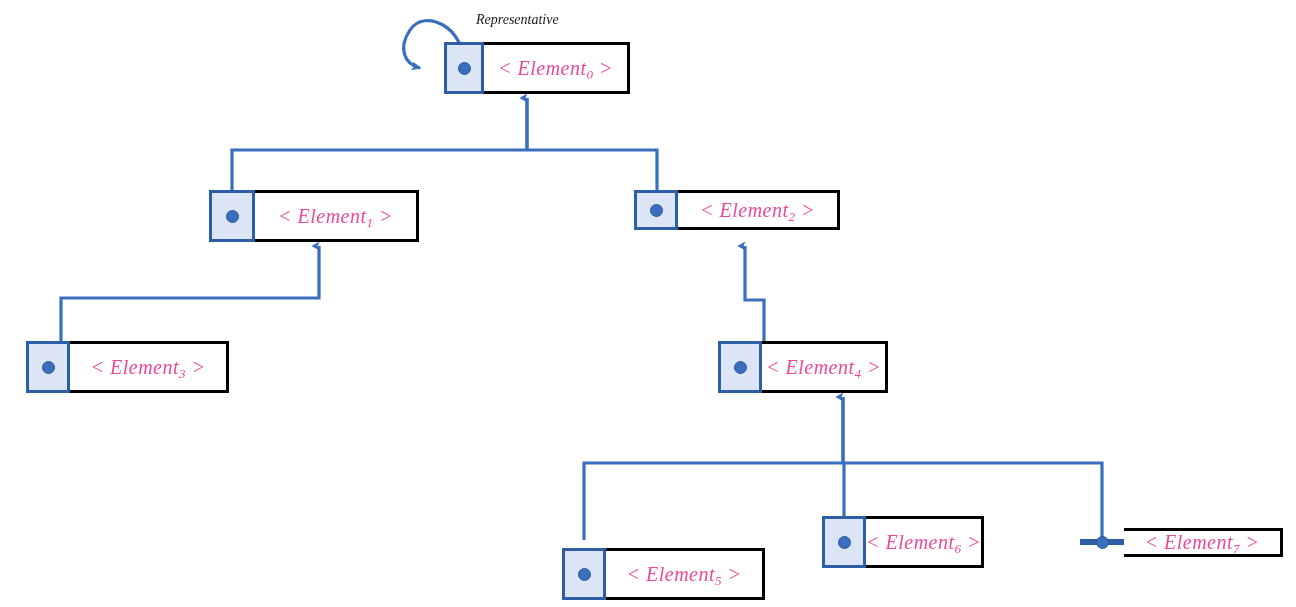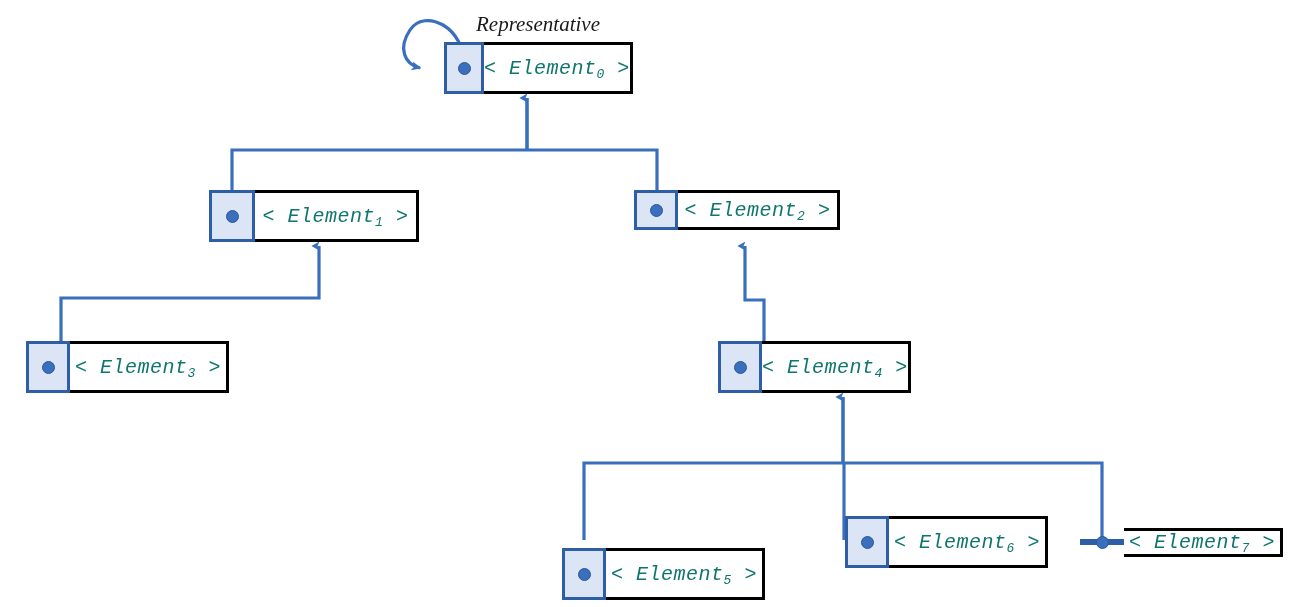--- a/index.html
+++ b/index.html
@@ -55,39 +55,39 @@
     box-sizing: border-box;
     background: #ffffff;
     border: 3px solid #000000;
     border-left: none;
     flex: 1 1 auto;
     display: flex;
     align-items: center;
     justify-content: center;
   }
   .node-label {
-    font-family: Liberation Mono, monospace;
+    font-family: Liberation Serif, serif;
     font-style: italic;
     font-size: 20px;
-    color: #0f766e;
+    color: #ec4899;
     white-space: nowrap;
     letter-spacing: 0.5px;
   }
   .node-label sub {
     font-size: 13px;
     font-style: italic;
     vertical-align: baseline;
     position: relative;
     top: 4px;
   }
   .annotation {
     position: absolute;
     font-family: "Liberation Serif", serif;
     font-style: italic;
-    font-size: 21px;
+    font-size: 14px;
     color: #1a1a1a;
     white-space: nowrap;
   }
 </style>
 </head>
 <body>
 
 <div id="canvas">
 
   <svg id="edges" viewBox="0 0 1296 607" xmlns="http://www.w3.org/2000/svg">
@@ -165,21 +165,21 @@
 
   <div class="node" id="node-element5" style="left: 562px; top: 516px; width: 203px; height: 52px; margin-top: 32px;">
     <div class="node-handle" style="width: 44px;">
       <span class="dot"></span>
     </div>
     <div class="node-body">
       <span class="node-label">&lt; Element<sub>5</sub> &gt;</span>
     </div>
   </div>
 
-  <div class="node" id="node-element6" style="left: 822px; top: 516px; width: 203px; height: 52px; margin-left: 23px;">
+  <div class="node" id="node-element6" style="left: 822px; top: 516px; width: 162px; height: 52px;">
     <div class="node-handle" style="width: 44px;">
       <span class="dot"></span>
     </div>
     <div class="node-body">
       <span class="node-label">&lt; Element<sub>6</sub> &gt;</span>
     </div>
   </div>
 
   <div class="node" id="node-element7" style="left: 1080px; top: 516px; width: 203px; height: 52px; align-items: center;">
     <div class="node-handle" style="width: 44px;">

